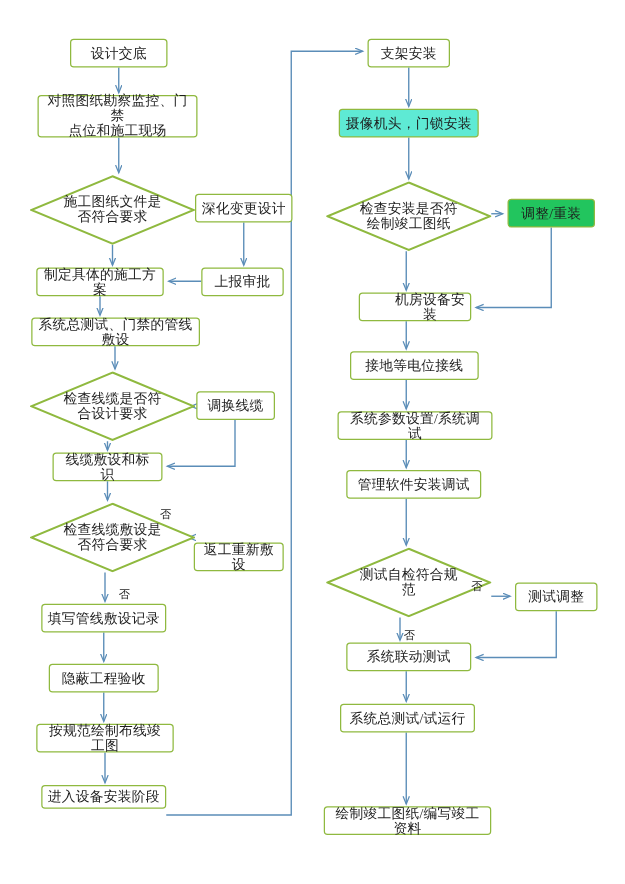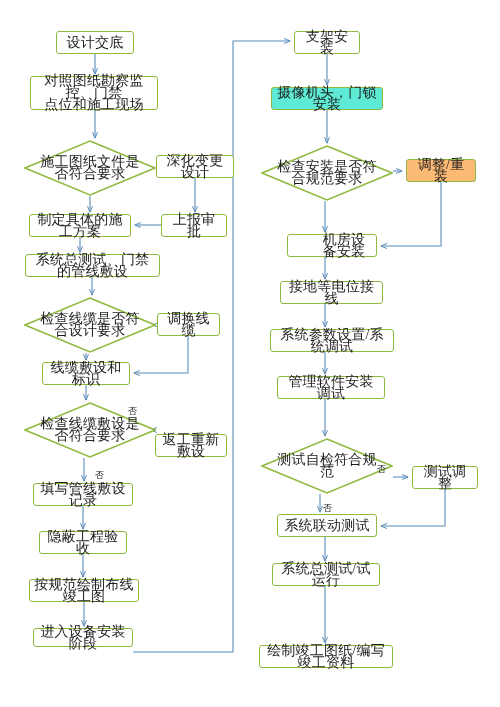--- a/index.html
+++ b/index.html
@@ -26,21 +26,21 @@
     pointer-events: none;
   }
   .node {
     position: absolute;
     box-sizing: border-box;
     display: flex;
     align-items: center;
     justify-content: center;
     text-align: center;
     color: #1d1d1d;
-    font-size: 14px;
+    font-size: 11px;
     line-height: 12px;
     letter-spacing: 0.2px;
   }
   .node.process {
     border: 1.4px solid #8fb93f;
     border-radius: 3px;
     background: #ffffff;
     padding: 2px 4px;
   }
   .node.decision {
@@ -183,23 +183,23 @@
         <span style="white-space: pre-line;">支架安装</span>
       </div>
       <div class="node process" style="left: 271px; top: 87px; width: 112px; height: 23px; border-color: rgb(143, 185, 63); background: #5eead4;">
         <span style="white-space: pre-line;">摄像机头，门锁安装</span>
       </div>
       <div class="node decision" style="left: 261px; top: 145px; width: 132px; height: 56px;">
         <svg class="diamond-shape" viewBox="0 0 132 56" preserveAspectRatio="none">
           <polygon points="66,1 131,28 66,55 1,28" fill="#ffffff" stroke="#8fb93f" stroke-width="1.6"></polygon>
         </svg>
         <span class="diamond-label" style="white-space: pre-line;">检查安装是否符
-合规范要求</span>
-      </div>
-      <div class="node process" style="left: 406px; top: 159px; width: 70px; height: 23px; border-color: rgb(143, 185, 63); background: #fdba74;">
+绘制竣工图纸</span>
+      </div>
+      <div class="node process" style="left: 406px; top: 159px; width: 70px; height: 23px; border-color: rgb(143, 185, 63); background: #22c55e;">
         <span style="white-space: pre-line;">调整/重装</span>
       </div>
       <div class="node process" style="left: 287px; top: 234px; width: 90px; height: 23px; border-color: rgb(143, 185, 63); background: rgb(255, 255, 255); padding-left: 28px;">
         <span style="white-space: pre-line;">机房设备安装</span>
       </div>
       <div class="node process" style="left: 280px; top: 281px; width: 103px; height: 23px; border-color: rgb(143, 185, 63); background: rgb(255, 255, 255);">
         <span style="white-space: pre-line;">接地等电位接线</span>
       </div>
       <div class="node process" style="left: 270px; top: 329px; width: 124px; height: 23px; border-color: rgb(143, 185, 63); background: rgb(255, 255, 255);">
         <span style="white-space: pre-line;">系统参数设置/系统调试</span>

